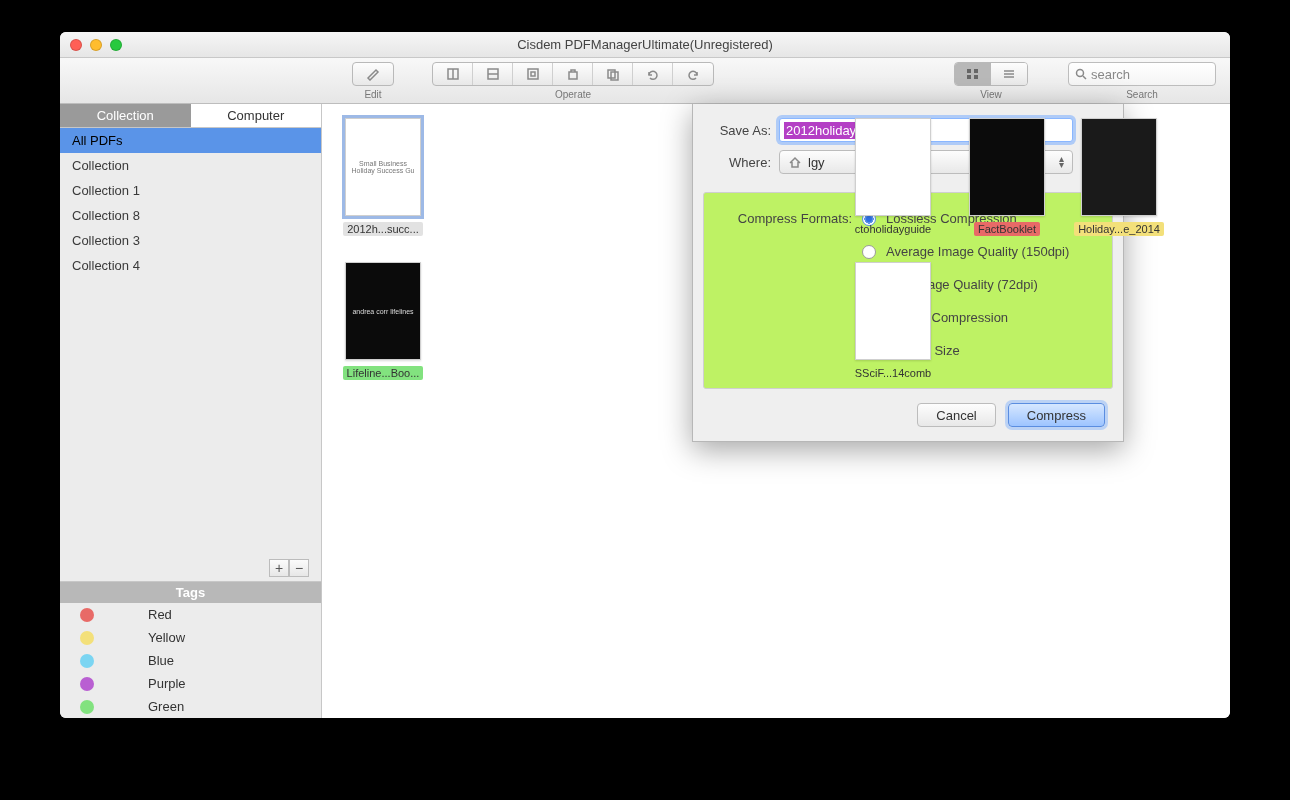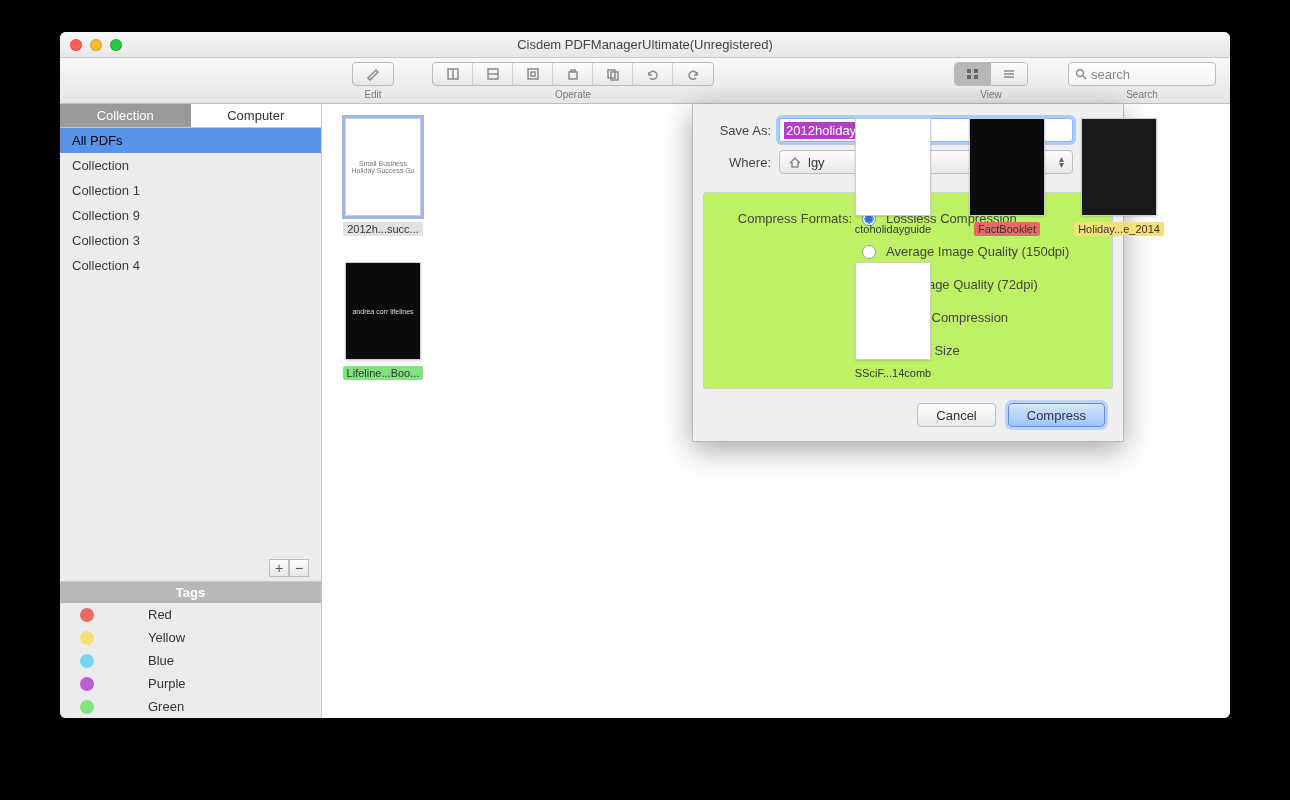--- a/index.html
+++ b/index.html
@@ -250,21 +250,21 @@
 
       <div class="sidebar">
         <div class="tabs">
           <div class="tab active">Collection</div>
           <div class="tab">Computer</div>
         </div>
         <div class="side-list" id="side-list">
             <div class="side-item sel">All PDFs</div>
             <div class="side-item">Collection</div>
             <div class="side-item">Collection 1</div>
-            <div class="side-item">Collection 9</div>
+            <div class="side-item">Collection 8</div>
             <div class="side-item">Collection 3</div>
             <div class="side-item">Collection 4</div>
           </div>
         <div style="flex:1"></div>
         <div class="add-remove">
           <div class="sq">+</div>
           <div class="sq">−</div>
         </div>
         <div class="tags-head">Tags</div>
         <div id="tag-list">

